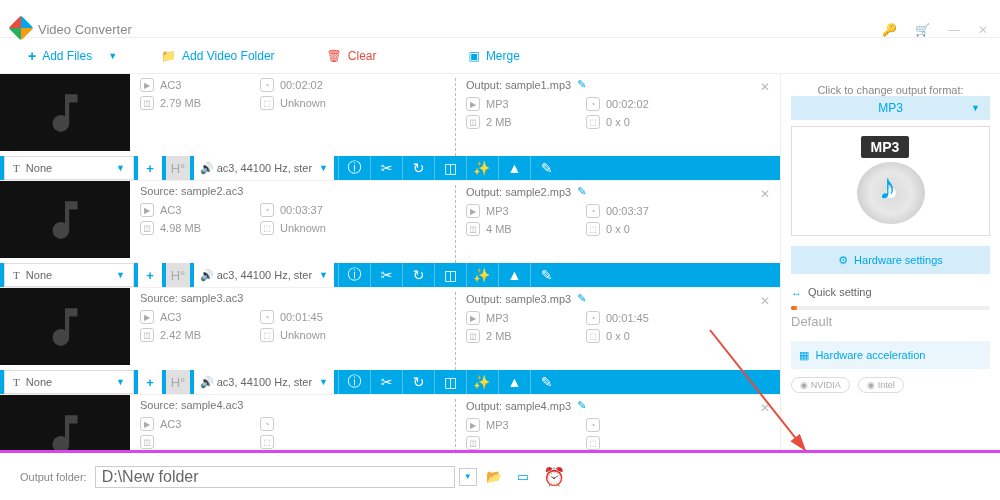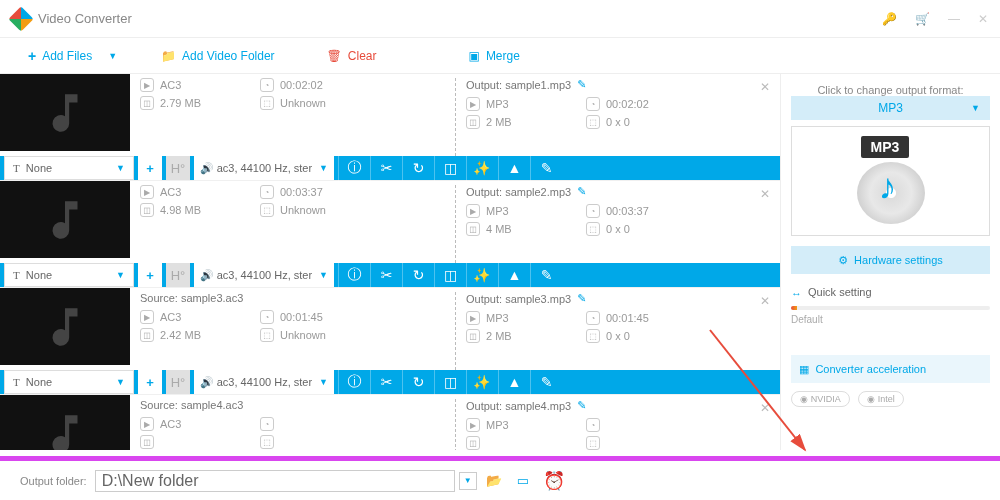--- a/index.html
+++ b/index.html
@@ -1,17 +1,17 @@
 <!DOCTYPE html>
 <html><head>
 <meta charset="utf-8">
 <style>
 *{box-sizing:border-box;margin:0;padding:0;font-family:Arial,sans-serif}
 body{background:#fff;width:1000px;height:500px;overflow:hidden;position:relative}
-.titlebar{height:38px;display:flex;align-items:center;padding:0 12px;border-bottom:1px solid #eee}
+.titlebar{height:38px;display:flex;align-items:flex-end;padding:0 12px;border-bottom:1px solid #eee}
 .logo{width:18px;height:18px;margin-right:8px;background:conic-gradient(from 45deg,#f39c12 0 90deg,#27ae60 90deg 180deg,#e74c3c 180deg 270deg,#00a8e8 270deg 360deg);border-radius:3px;transform:rotate(45deg)}
 .title{color:#888;font-size:13px}
 .win-controls{margin-left:auto;display:flex;gap:18px;color:#ccc;font-size:12px}
 .win-controls span{cursor:pointer}
 .win-icon{color:#f8b5b5}
 .toolbar{height:36px;display:flex;align-items:center;padding:0 20px;gap:8px;font-size:12px;color:#00a8e8;border-bottom:1px solid #eee}
 .tool-btn{display:flex;align-items:center;gap:6px;cursor:pointer;padding:4px 8px}
 .tool-btn.blue{color:#00a8e8}
 .tool-btn.red{color:#e74c3c}
 .blue-icon{color:#00a8e8;font-weight:bold;font-size:14px}
@@ -43,25 +43,25 @@
 .fmt-sel::after{content:"▼";position:absolute;right:10px;font-size:9px;color:#00a8e8}
 .fmt-preview{height:110px;border:1px solid #ddd;display:flex;align-items:center;justify-content:center;margin-bottom:10px;background:#fff}
 .mp3-icon{position:relative;width:80px;height:90px}
 .mp3-label{position:absolute;top:0;left:10px;background:#333;color:#fff;font-weight:bold;font-size:14px;padding:3px 10px;border-radius:2px;z-index:2}
 .disc{position:absolute;top:26px;left:6px;width:68px;height:62px;background:radial-gradient(circle,#fff 10%,#ddd 12%,#e8e8e8 45%,#bbb 100%);border-radius:50%;overflow:hidden}
 .note-ov{position:absolute;top:30px;left:28px;font-size:36px;color:#00a8e8;z-index:3}
 .param-btn{height:28px;background:#d4edf9;color:#00a8e8;display:flex;align-items:center;justify-content:center;gap:6px;cursor:pointer;margin-bottom:12px;font-size:11px}
 .quick-set{display:flex;align-items:center;gap:6px;font-size:11px;color:#666;margin-bottom:6px}
 .arrow-blue{color:#00a8e8}
 .slider{width:100%;height:4px;background:linear-gradient(to right,#e74c3c 0%,#f39c12 3%,#eee 3%,#eee 100%);border-radius:2px;margin:8px 0 4px}
-.default-lbl{font-size:10px;color:#aaa;margin-bottom:30px}
+.default-lbl{font-size:13px;color:#aaa;margin-bottom:12px}
 .hw-accel{height:28px;background:#eaf6fc;color:#00a8e8;display:flex;align-items:center;padding:0 8px;gap:6px;font-size:11px;margin-bottom:8px}
 .hw-chips{display:flex;gap:8px}
 .hw-chip{border:1px solid #ddd;border-radius:10px;padding:2px 8px;font-size:9px;color:#aaa;display:flex;align-items:center;gap:3px}
-.footer{position:absolute;bottom:0;left:0;right:0;height:44px;display:flex;align-items:center;background:#fff;border-top:5px solid #d946ef;padding-left:20px}
+.footer{position:absolute;bottom:0;left:0;right:0;height:50px;display:flex;align-items:center;background:#fff;border-top:3px solid #d946ef;padding-left:20px}
 .footer-label{font-size:11px;color:#888;margin-right:8px}
 .folder-input{width:360px;height:22px;border:1px solid #ccc;font-size:16px;padding:0 6px;color:#666}
 .footer-icons{display:flex;gap:14px;margin-left:10px;color:#00a8e8;font-size:13px}
 .footer-icons span{cursor:pointer}
 .dd-arrow{width:18px;height:18px;border:1px solid #ccc;display:inline-flex;align-items:center;justify-content:center;font-size:8px;color:#00a8e8;margin-left:4px}
 .run-btn{margin-left:auto;width:180px;height:50px;background:#00a8e8;color:#fff;font-size:22px;display:flex;align-items:center;justify-content:center;cursor:pointer}
 .alarm{width:50px;height:50px;display:flex;align-items:center;justify-content:center;color:#00a8e8;font-size:18px;cursor:pointer}
 .dropdown-caret{color:#00a8e8;font-size:9px}
 .red-arrow{position:absolute;pointer-events:none;z-index:100}
 </style>
@@ -161,20 +161,21 @@
       <div class="item">
     <div style="display:flex;flex-direction:column">
       <div class="thumb">
             <svg width="50" height="50" viewBox="0 0 24 24">
               <path d="M12 3v10.55A4 4 0 1 0 14 17V7h4V3h-6z"></path>
             </svg>
           </div>
     </div>
     <div class="info-grid">
       <div class="info-col">
+        <div class="src-line">Source: sample2.ac3</div>
         <div class="meta-row">
           <div class="meta"><span class="meta-icon">▶</span>AC3</div>
           <div class="meta"><span class="meta-icon">◔</span>00:03:37</div>
         </div>
         <div class="meta-row">
           <div class="meta"><span class="meta-icon">◫</span>4.98 MB</div>
           <div class="meta"><span class="meta-icon">⬚</span>Unknown</div>
         </div>
       </div>
       <div class="info-col sep">
@@ -332,21 +333,21 @@
       <span>Hardware settings</span>
     </div>
     <div class="quick-set">
       <span class="arrow-blue">↔</span>
       <span>Quick setting</span>
     </div>
     <div class="slider"></div>
     <div class="default-lbl">Default</div>
     <div class="hw-accel">
       <span>▦</span>
-      <span>Converter acceleration</span>
+      <span>Hardware acceleration</span>
     </div>
     <div class="hw-chips">
       <div class="hw-chip">◉ <span>NVIDIA</span></div>
       <div class="hw-chip">◉ <span>Intel</span></div>
     </div>
   </div>
 </div>
 
 <div class="footer">
   <span class="footer-label">Output folder:</span>

